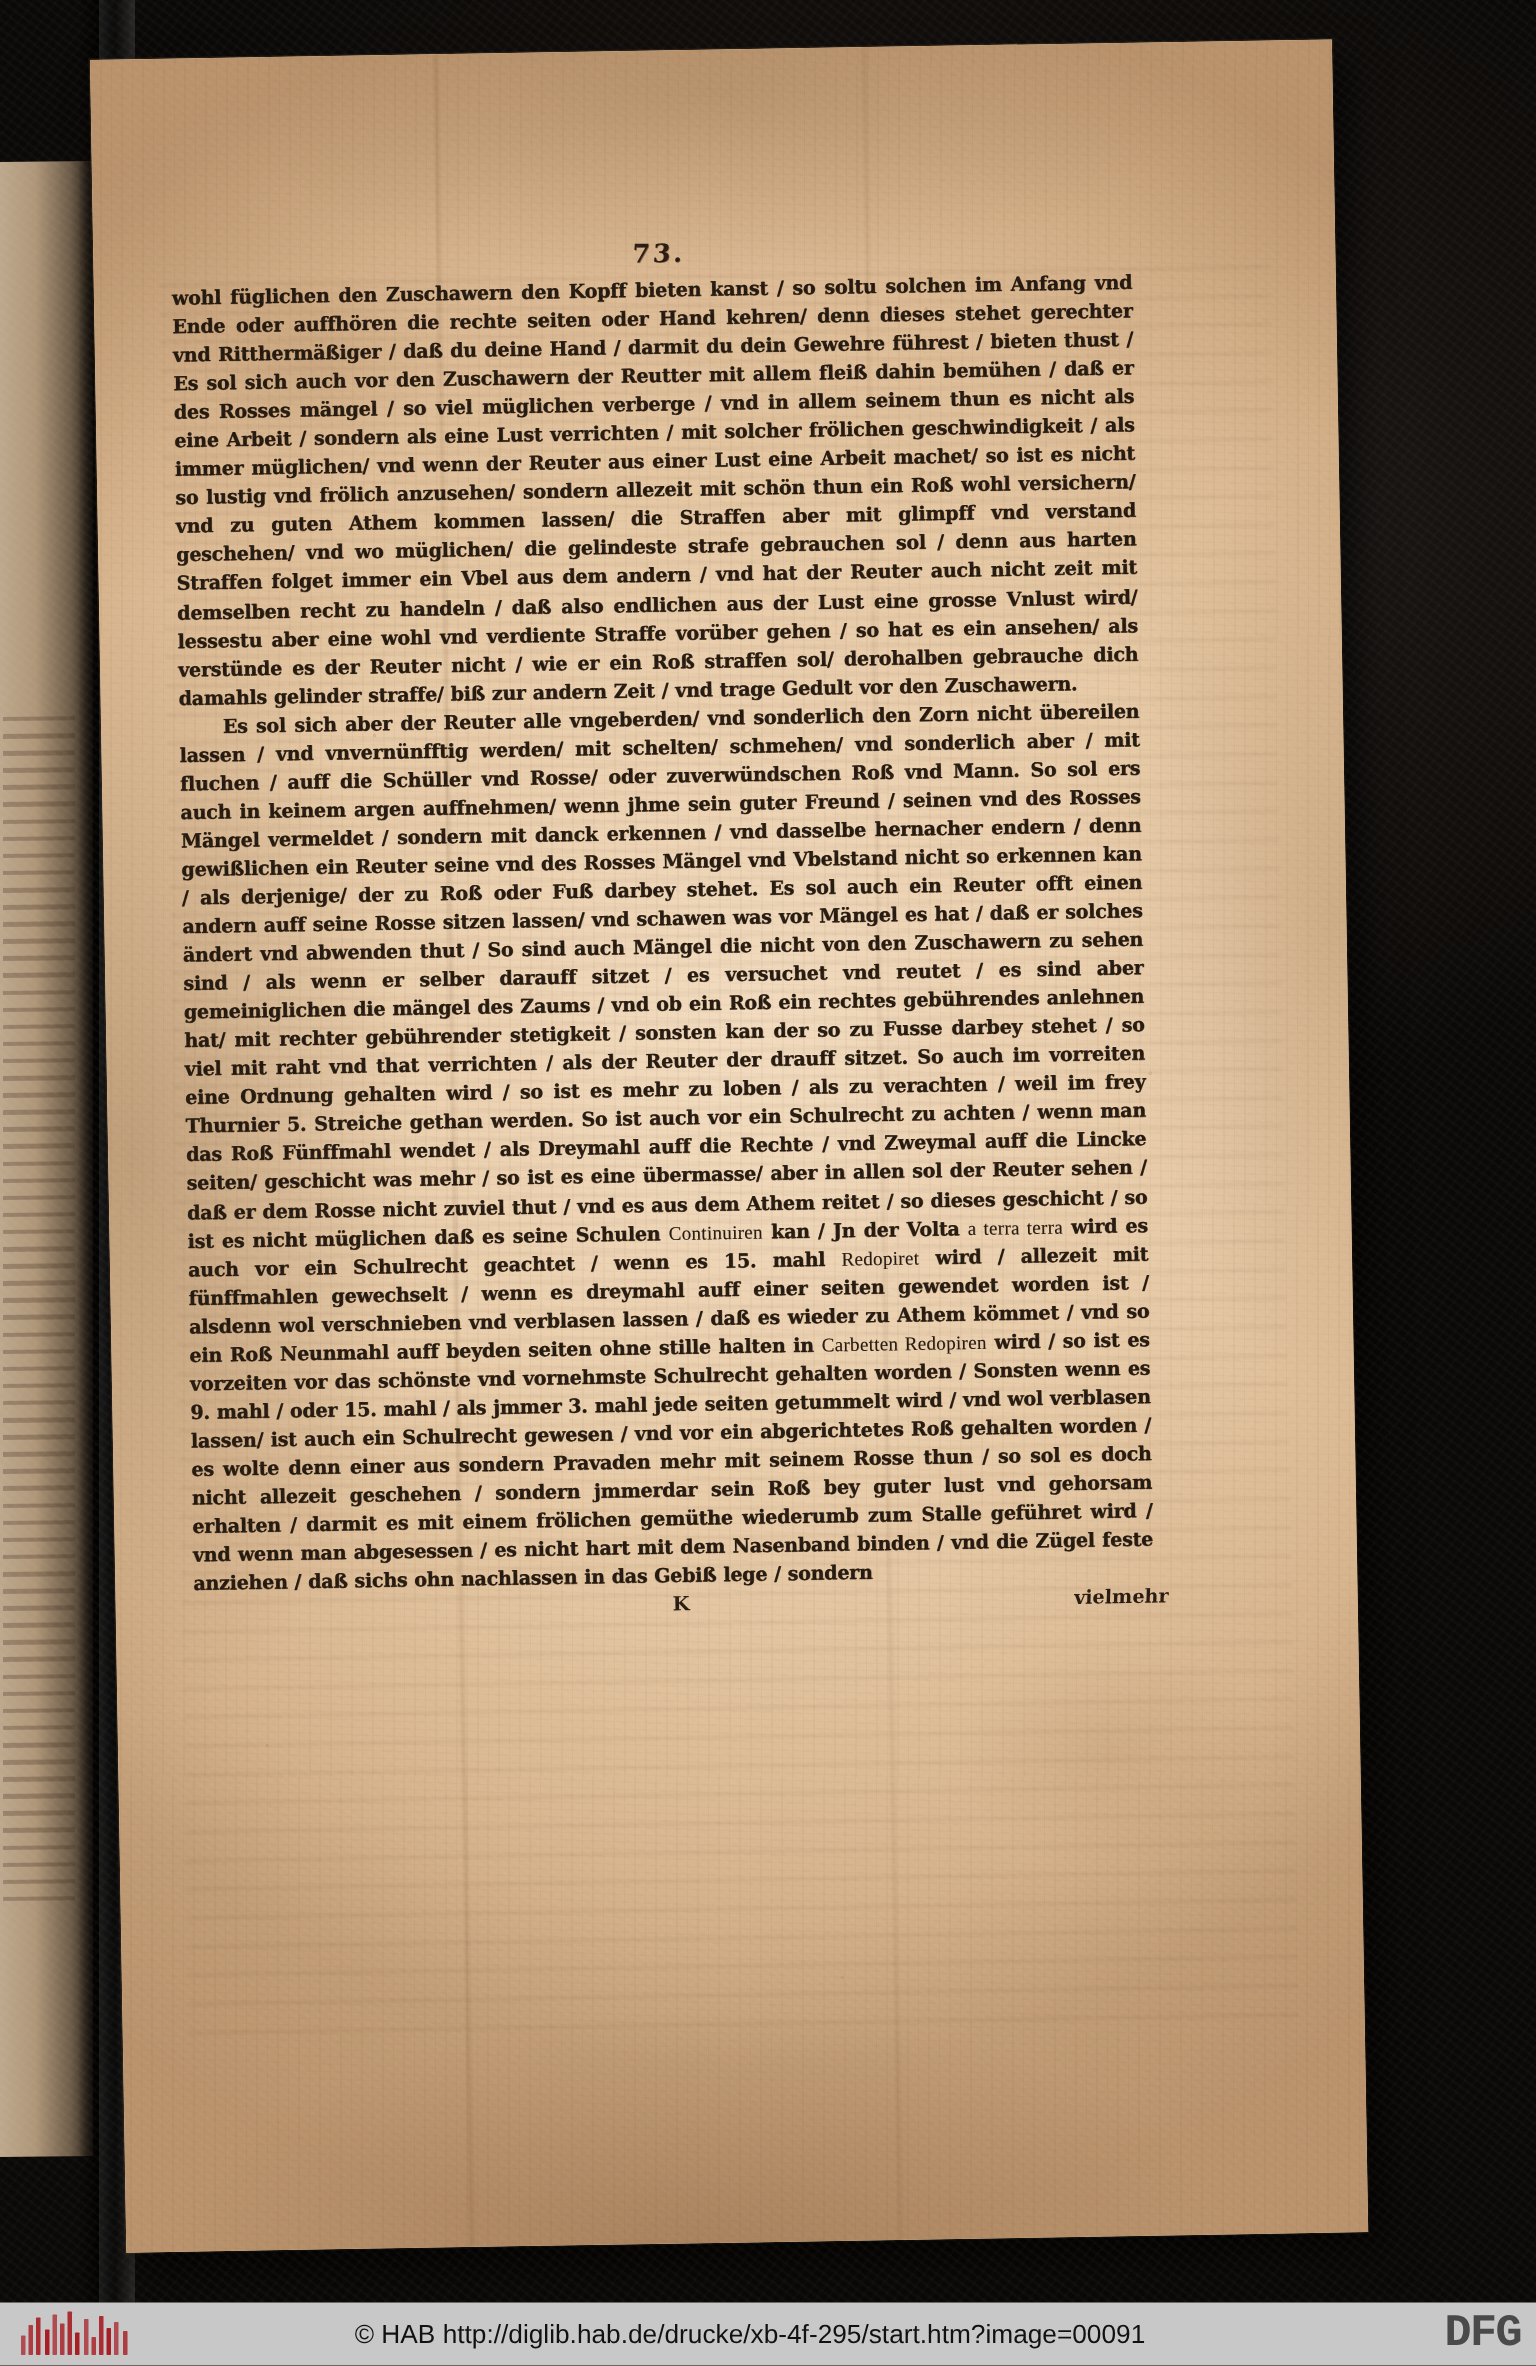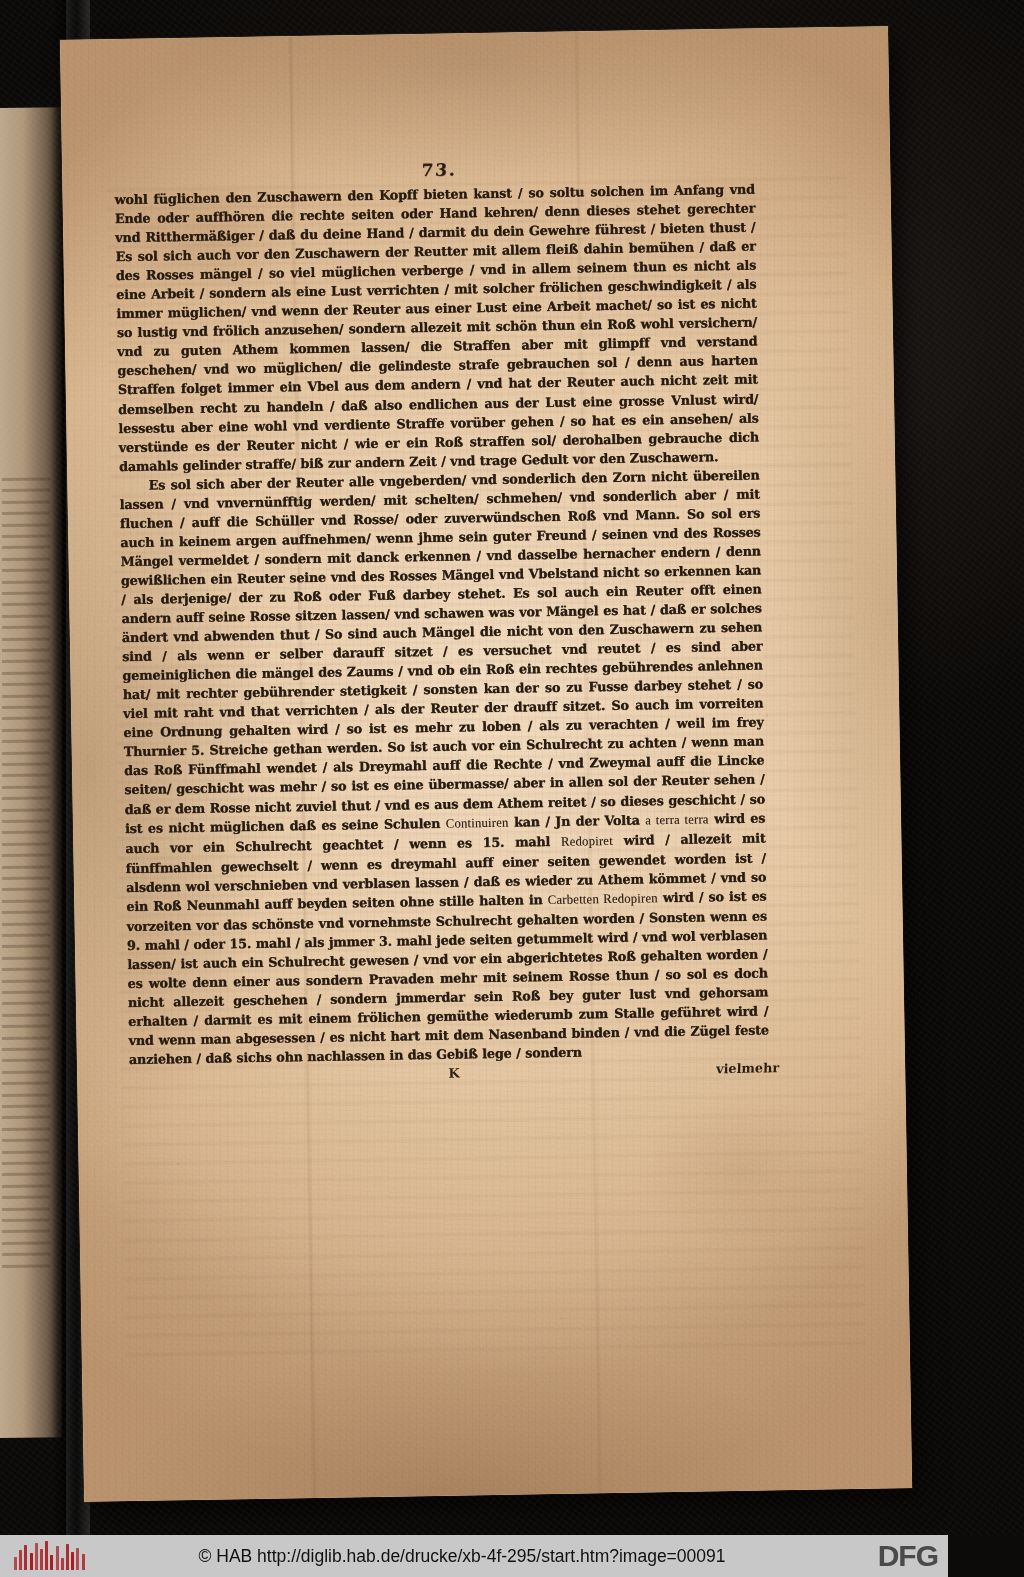--- a/index.html
+++ b/index.html
@@ -174,36 +174,36 @@
 
   
   #ink-veil{
     position:absolute;inset:0;pointer-events:none;
     background:radial-gradient(ellipse 700px 760px at 50% 48%, rgba(233,206,172,0) 0%, rgba(219,187,150,.22) 72%, rgba(196,162,126,.42) 100%);
     mix-blend-mode:multiply;
   }
 
   
   #footer{
-    position:absolute;left:0;top:1535px;width:948px;height:42px;
+    position:absolute;left:0;top:1535px;width:1024px;height:42px;
     background:#c8c8c8;
     display:flex;align-items:center;
   }
   #hab-logo{
     width:104px;height:42px;position:relative;flex:0 0 auto;
   }
   .hab-bar{position:absolute;bottom:7px;background:#a61c22;width:3px;border-radius:.5px;}
   #footer-credit{
     flex:1 1 auto;text-align:center;
     font-family:"Liberation Sans", sans-serif;
     font-size:17.5px;color:#111;white-space:nowrap;
   }
   #dfg-logo{
     flex:0 0 auto;width:118px;padding-right:10px;text-align:right;
-    font-family:Liberation Sans, sans-serif;
+    font-family:Liberation Mono, monospace;
     font-weight:700;font-size:30px;letter-spacing:-1px;color:#4a4a4a;
   }
 </style>
 </head>
 <body>
 
 <div id="scan-area">
 
   <div id="facing-page">
     <div id="facing-text"></div>

